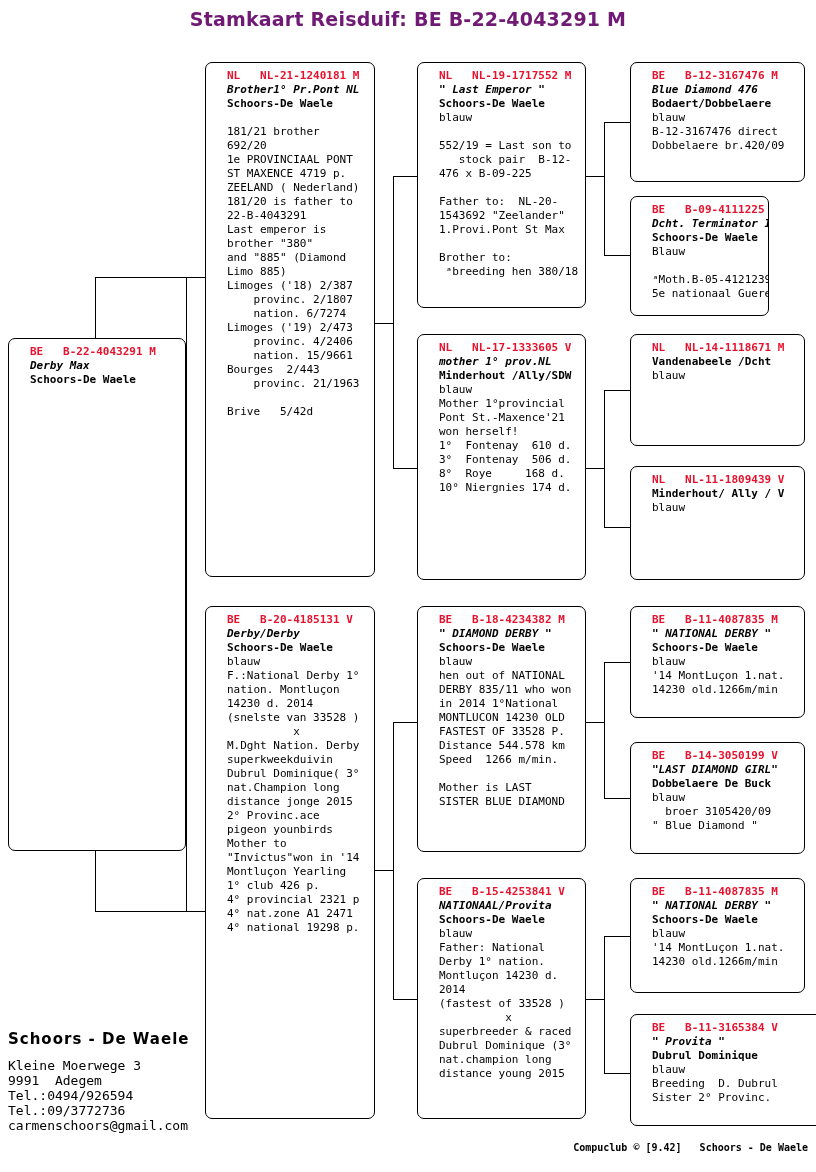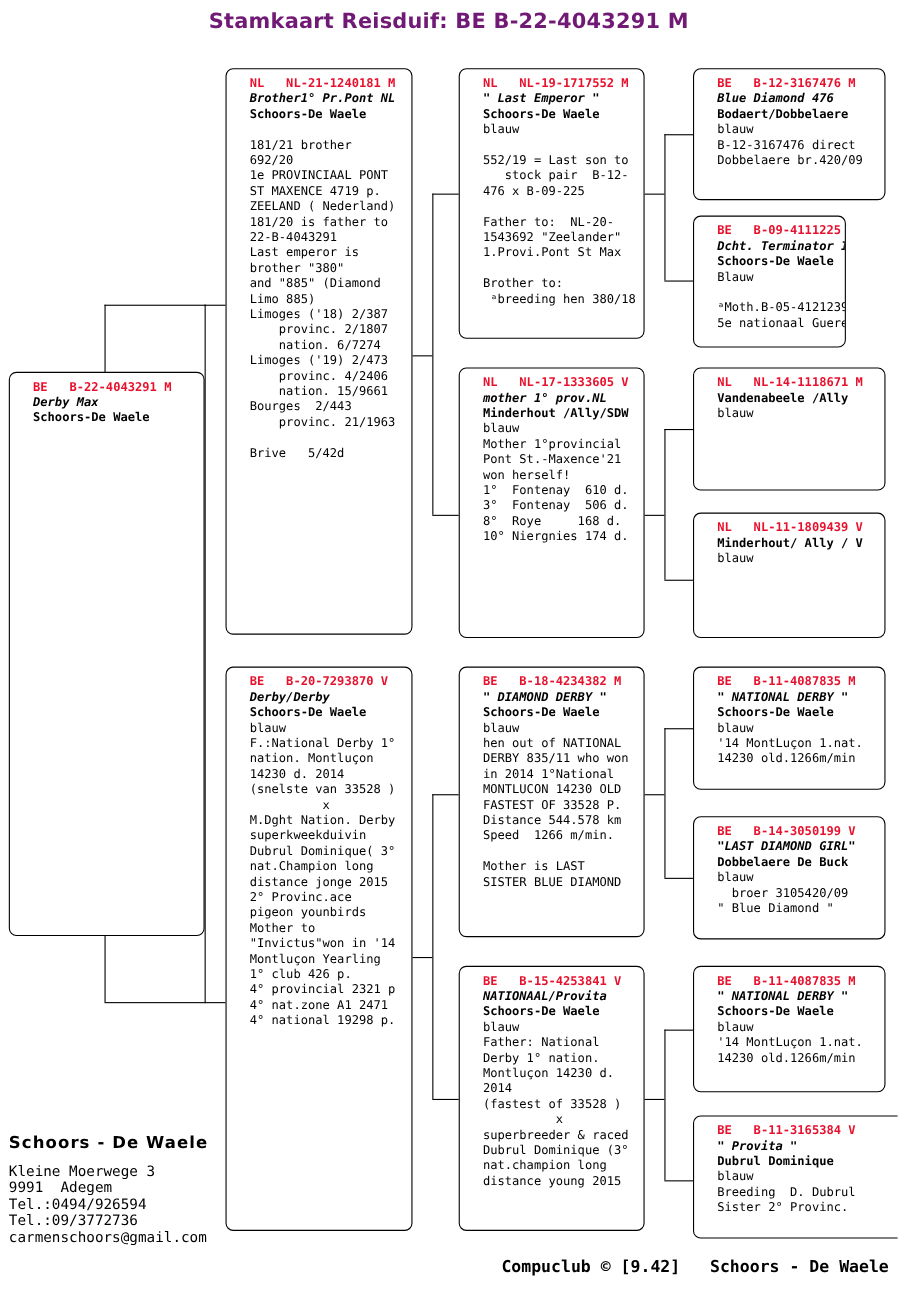--- a/index.html
+++ b/index.html
@@ -79,21 +79,21 @@
     left: 8px;
     top: 1058px;
     white-space: pre;
     line-height: 15px;
     font-size: 13px;
   }
   .credit {
     position: absolute;
     right: 8px;
     top: 1142px;
-    font-size: 15px;
+    font-size: 10px;
     font-weight: bold;
     white-space: pre;
   }
 </style>
 </head>
 <body>
 
 <div class="title">Stamkaart Reisduif: BE  B-22-4043291 M</div>
 
 <div class="line v" style="left:186px; top:277px; height:634px;"></div>
@@ -162,21 +162,21 @@
 Limoges ('19) 2/473
     provinc. 4/2406
     nation. 15/9661
 Bourges  2/443
     provinc. 21/1963
 
 Brive   5/42d</div>
 </div>
 
 <div class="box" style="left:205px; top:606px; width:170px; height:513px;">
-  <div class="ring">BE   B-20-7293870 V</div>
+  <div class="ring">BE   B-20-4185131 V</div>
   <div class="nm">Derby/Derby</div>
   <div class="nm-plain">Schoors-De Waele</div>
   <div class="txt">blauw
 F.:National Derby 1°
 nation. Montluçon
 14230 d. 2014
 (snelste van 33528 )
           x
 M.Dght Nation. Derby
 superkweekduivin
@@ -275,21 +275,21 @@
   <div class="nm-plain">Schoors-De Waele</div>
   <div class="txt">Blauw
 
 ᵃMoth.B-05-4121239
 5e nationaal Gueret!</div>
 </div>
 
 <div class="box" style="left:630px; top:334px; width:175px; height:112px;">
   <div class="ring">NL   NL-14-1118671 M</div>
   <div class="nm"></div>
-  <div class="nm-plain">Vandenabeele /Ally</div>
+  <div class="nm-plain">Vandenabeele /Dcht</div>
   <div class="txt">blauw</div>
 </div>
 
 <div class="box" style="left:630px; top:466px; width:175px; height:114px;">
   <div class="ring">NL   NL-11-1809439 V</div>
   <div class="nm"></div>
   <div class="nm-plain">Minderhout/ Ally / V</div>
   <div class="txt">blauw</div>
 </div>
 

